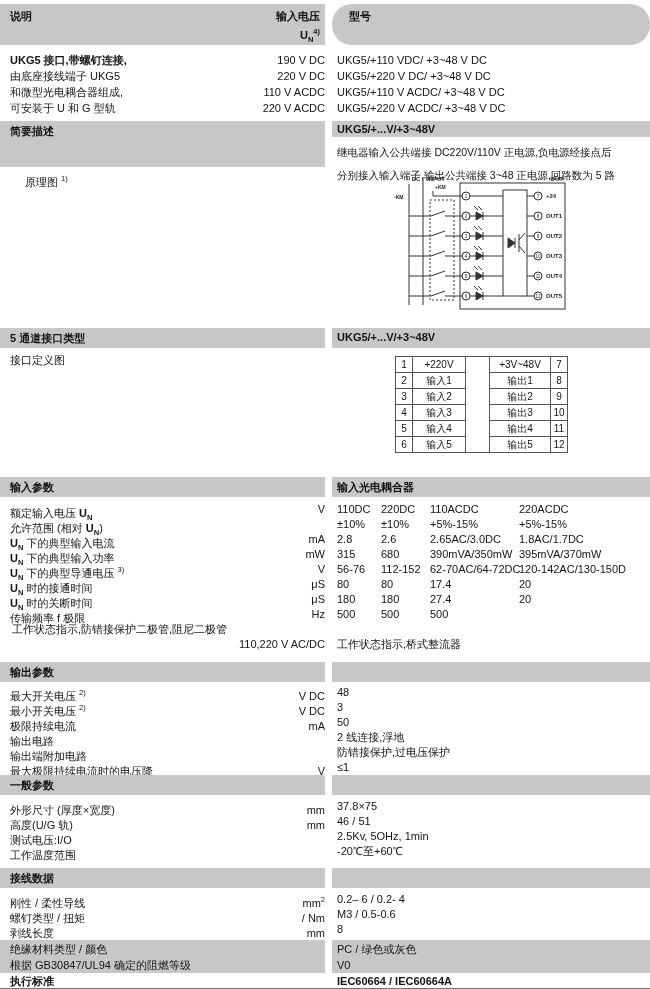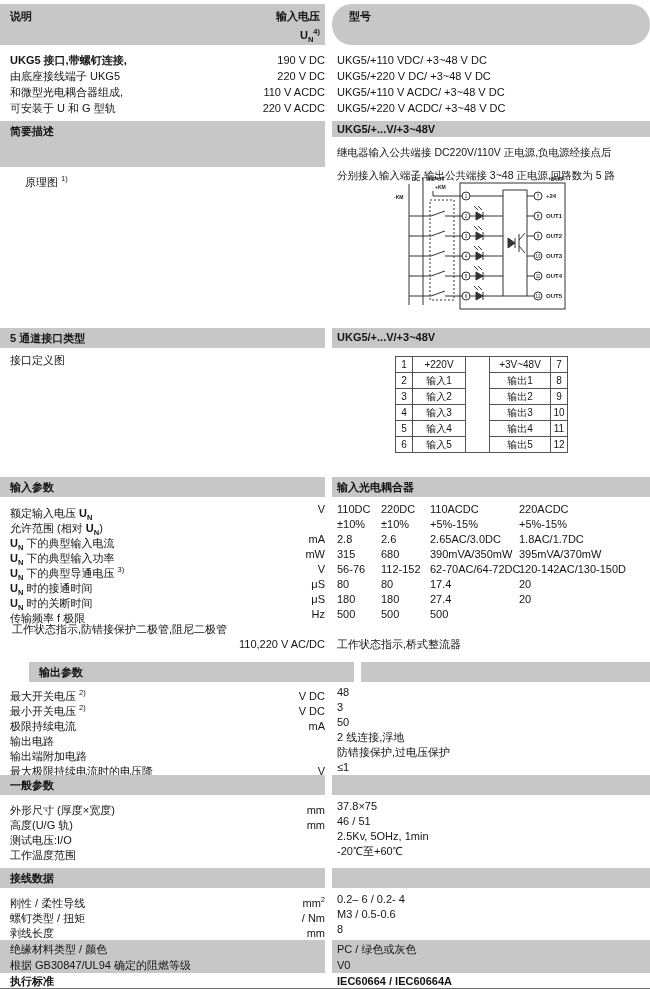--- a/index.html
+++ b/index.html
@@ -63,21 +63,21 @@
   
   .prow { display: flex; height: 15px; line-height: 15px; }
   .pl { width: 325px; display: flex; padding-left: 10px; }
   .lab { flex: 1; white-space: nowrap; }
   .unit { white-space: nowrap; text-align: right; }
   .pr { flex: 1; margin-left: 12px; display: flex; white-space: nowrap; }
   .c1 { width: 44px; } .c2 { width: 49px; } .c3 { width: 89px; }
 
   #inband { margin-top: 21px; }
   #inrows { padding: 5px 0 2px; }
-  #outband { margin-top: 8px; margin-left: 29px; }
+  #outband { margin-top: 8px; }
   #outrows { padding: 3px 0 0; }
   #genrows { padding: 4px 0 0; }
   #wireband { margin-top: 9px; }
   #wirerows { padding: 4px 0 0; }
 
   
   #insband { margin-top: 3px; height: 33px; }
   #insband .bl, #insband .br { padding-top: 1px; }
   #insband div div { line-height: 16px; }
   #insband .bl div { padding-left: 10px; }

